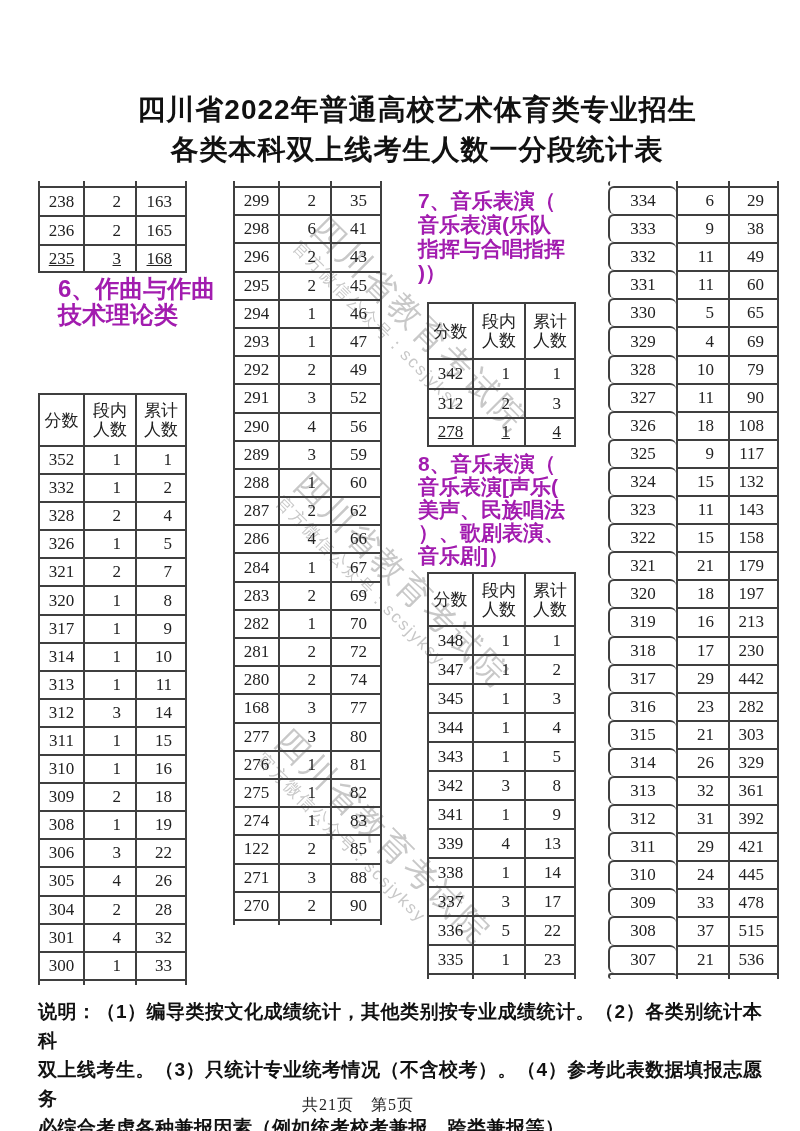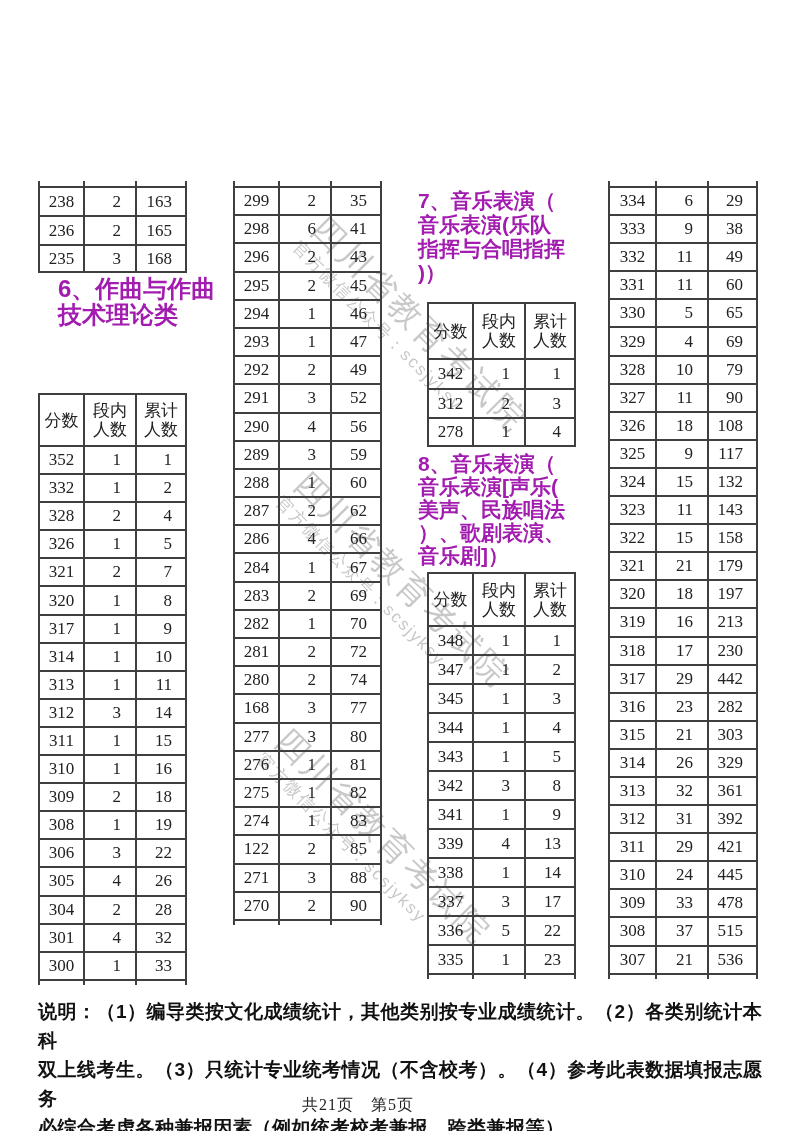--- a/index.html
+++ b/index.html
@@ -44,25 +44,25 @@
   .cell{
     box-sizing:border-box;
     border-left:2px solid var(--bc);
     border-top:2px solid var(--bc);
     display:flex;align-items:center;
     font-family:"Liberation Serif", serif;
     font-size:17px;color:#222;
     background:transparent;
   }
   .cell:last-child{border-right:2px solid var(--bc);}
-  .tbl.closed .row:last-child .cell{border-bottom:2px solid var(--bc);}
+  .tbl.closed .row:last-child .cell{border-bottom:2px solid var(--bc);text-decoration:underline;}
   .c0{width:45px;justify-content:center;}
   .c1{width:52px;justify-content:flex-end;padding-right:14px;}
   .c2{width:52px;justify-content:flex-end;padding-right:13px;}
-  .w-t4 .c0{width:47px;}
+  .w-t4 .c0{width:68px;border-radius:6px;}
   .w-t4 .c2{width:51px;}
   .hrow .cell{
     height:var(--hh,52px);
     justify-content:center;text-align:center;
     white-space:pre-line;line-height:19px;padding:0;
   }
   .drow .cell{height:var(--rh,28px);}
   .stub .cell{height:6px;}
   .stub0 .cell{border-top:none;height:5px;}
   #t6top{left:38px;top:181px;--rh:29px;}
@@ -94,20 +94,24 @@
   </div>
   <div class="wm wm2">
     <div class="big">四川省教育考试院</div>
     <div class="small">官方微信公众号：scsjyksy</div>
   </div>
   <div class="wm wm3">
     <div class="big">四川省教育考试院</div>
     <div class="small">官方微信公众号：scsjyksy</div>
   </div>
 
+  <div class="title">
+    <div>四川省2022年普通高校艺术体育类专业招生</div>
+    <div>各类本科双上线考生人数一分段统计表</div>
+  </div>
 
   <div class="tbl closed" id="t6top">
       <div class="row stub stub0">
         <div class="cell c0"></div>
         <div class="cell c1"></div>
         <div class="cell c2"></div>
       </div>
       <div class="row drow">
         <div class="cell c0">238</div>
         <div class="cell c1">2</div>

